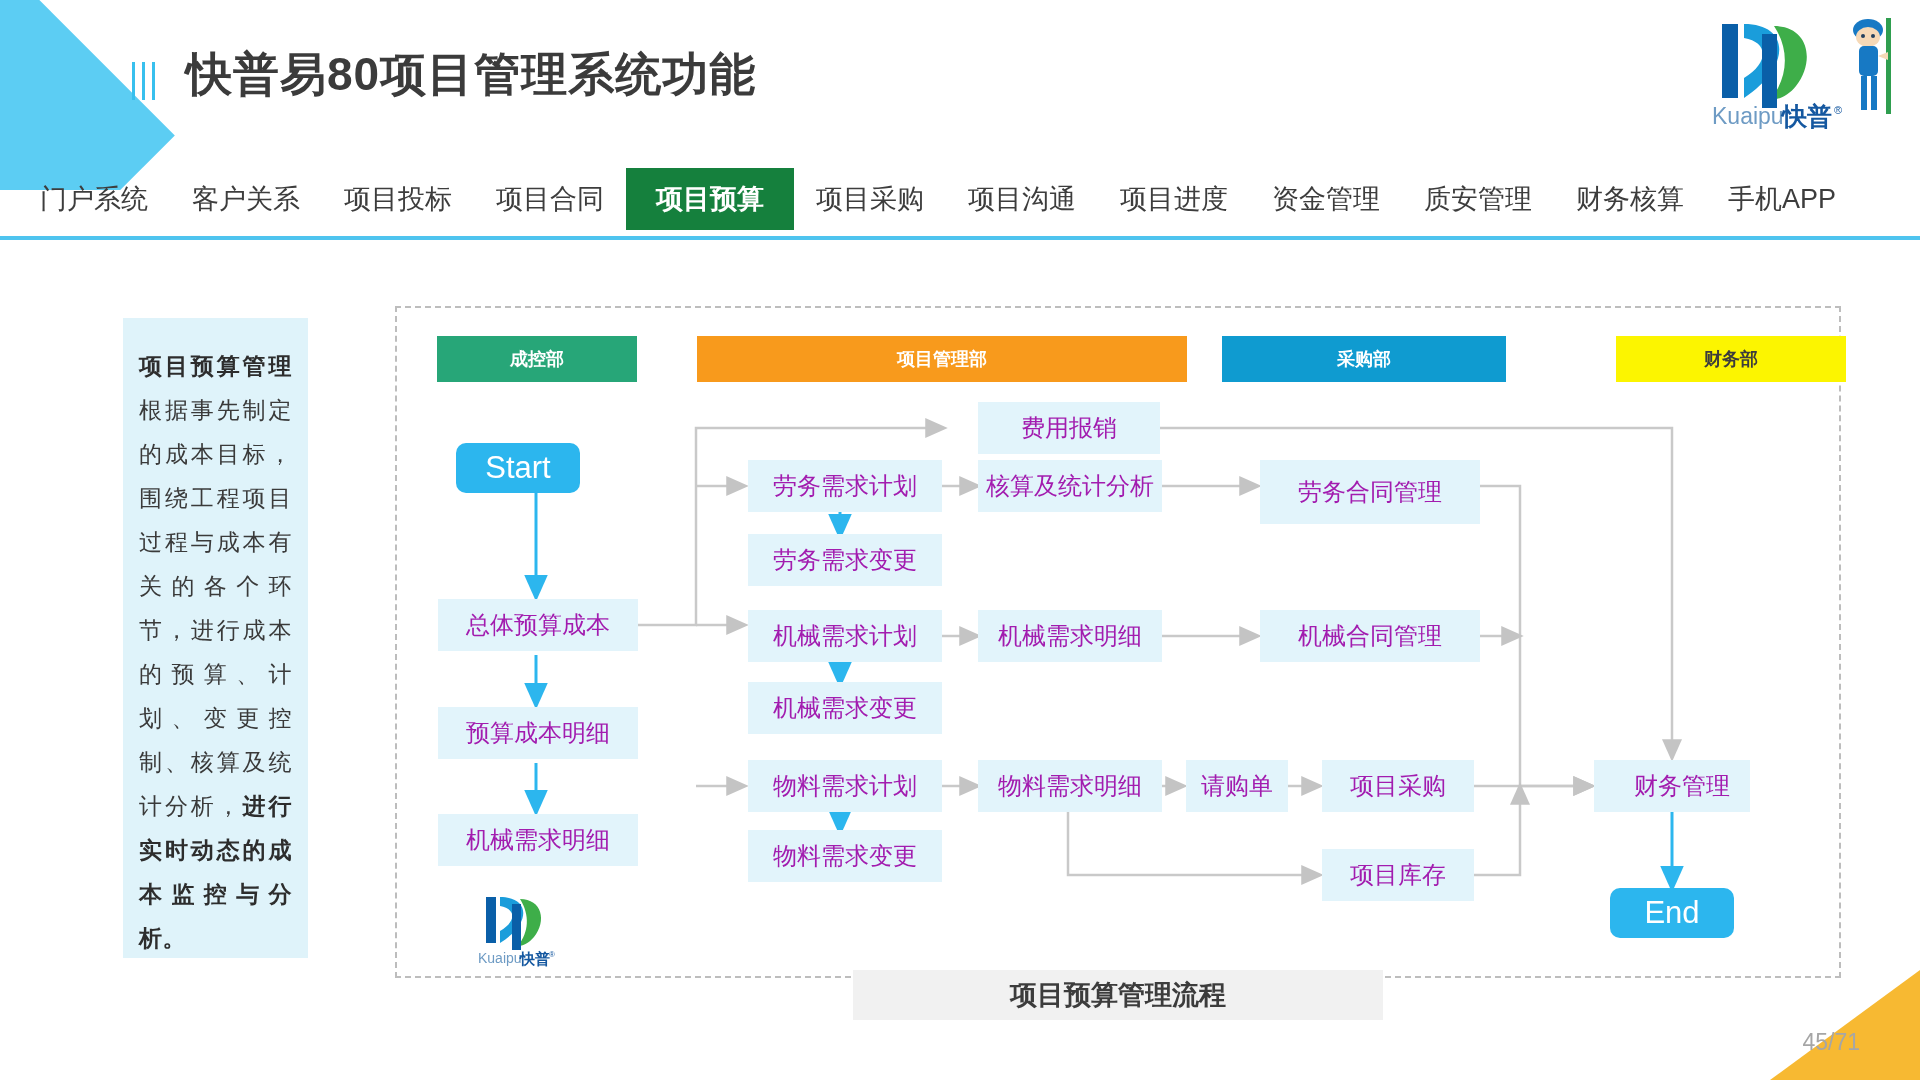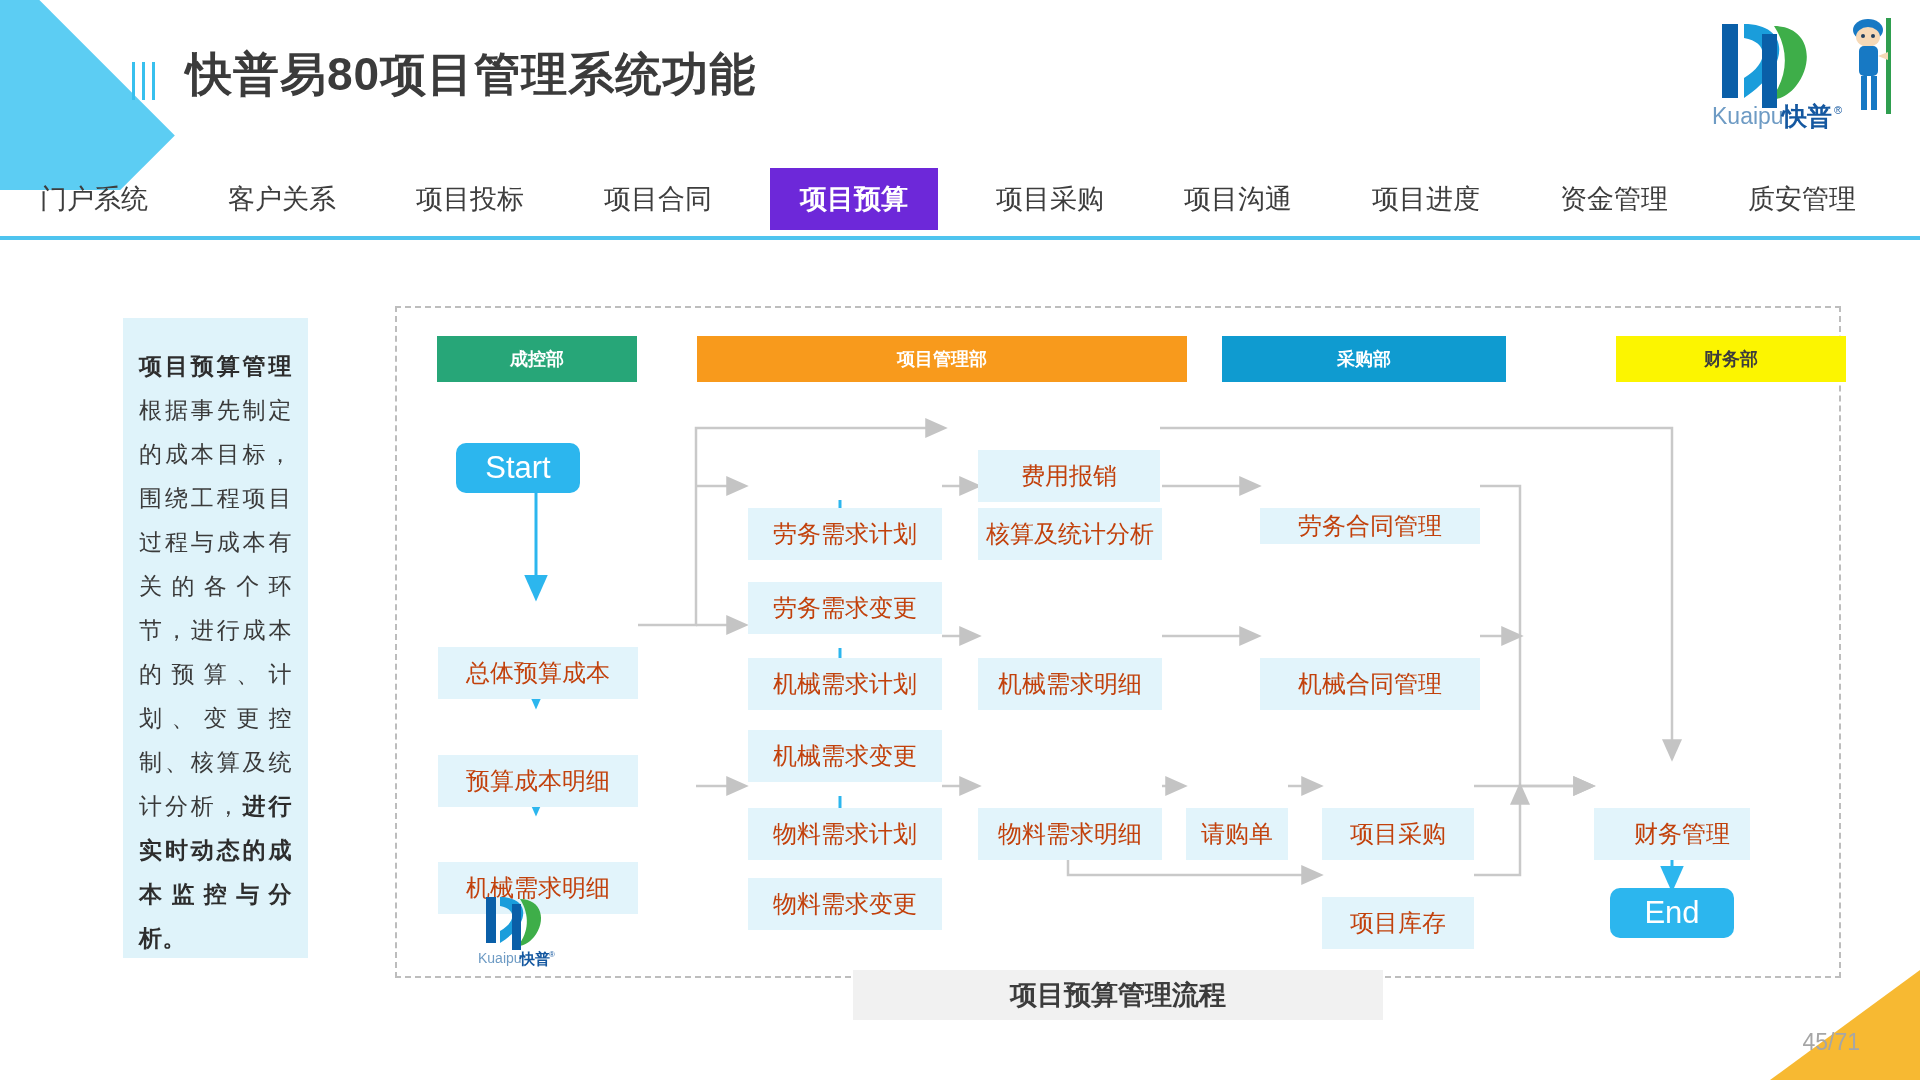--- a/index.html
+++ b/index.html
@@ -18,44 +18,44 @@
   
   .header{position:absolute;left:0;top:0;width:1920px;height:150px;}
   .title-bars{position:absolute;left:132px;top:62px;display:flex;gap:7px;}
   .title-bars i{display:block;width:3px;height:38px;background:#38c0ee;}
   .page-title{position:absolute;left:186px;top:44px;font-size:46px;font-weight:bold;color:#3b3b3b;letter-spacing:1px;white-space:nowrap;}
 
   .logo{position:absolute;right:26px;top:16px;width:190px;height:120px;}
 
   
   .nav{position:absolute;left:0;top:168px;width:1920px;height:62px;}
-  .nav-inner{display:flex;align-items:stretch;height:62px;padding-left:18px;gap:36px;}
+  .nav-inner{display:flex;align-items:stretch;height:62px;padding-left:18px;}
   .nav-item{display:flex;align-items:center;justify-content:center;font-size:27px;color:#3d3d3d;padding:0 22px;white-space:nowrap;cursor:pointer;}
-  .nav-item.active{background:#6d28d9;color:#ffffff;font-weight:bold;padding:0 30px;}
+  .nav-item.active{background:#15803d;color:#ffffff;font-weight:bold;padding:0 30px;}
   .nav-rule{position:absolute;left:0;top:236px;width:1920px;height:4px;background:#4ec4ef;}
 
   
   .side-panel{position:absolute;left:123px;top:318px;width:185px;height:640px;background:#dff3fa;
               padding:26px 16px 0 16px;box-sizing:border-box;}
   .side-text{font-size:23px;line-height:44px;color:#3a3a3a;text-align:justify;letter-spacing:0.5px;}
   .side-text b{font-weight:bold;color:#2d2d2d;}
 
   
   .flow-frame{position:absolute;left:395px;top:306px;width:1446px;height:672px;
               border:2px dashed #bdbdbd;box-sizing:border-box;background:#fff;}
 
   .dept{position:absolute;height:46px;display:flex;align-items:center;justify-content:center;
         font-size:18px;font-weight:bold;color:#ffffff;}
   .dept.green{background:#27a678;}
   .dept.orange{background:#f89a1c;}
   .dept.blue{background:#0f9bd0;}
   .dept.yellow{background:#fcf500;color:#3c3c3c;}
 
-  .node{position:absolute;background:#e2f4fb;color:#c2410c;font-size:24px;
-        display:flex;align-items:center;justify-content:center;white-space:nowrap;box-sizing:border-box;margin-top:48px;}
+  .node{position:absolute;background:#e2f4fb;color:#a21caf;font-size:24px;
+        display:flex;align-items:center;justify-content:center;white-space:nowrap;box-sizing:border-box;}
   .term{position:absolute;background:#2cb6ee;color:#fff;border-radius:10px;font-size:31px;
         display:flex;align-items:center;justify-content:center;}
 
   .cap{position:absolute;background:#f1f1f1;color:#3c3c3c;font-size:27px;font-weight:bold;
        display:flex;align-items:center;justify-content:center;}
 
   .wm{position:absolute;left:476px;top:893px;width:104px;height:74px;}
 
   .pageno{position:absolute;right:60px;bottom:24px;font-size:23px;color:#a6a6a6;}
 
@@ -201,21 +201,21 @@
 
 <div class="node" style="left:748px;top:610px;width:194px;height:52px;">机械需求计划</div>
 <div class="node" style="left:978px;top:610px;width:184px;height:52px;">机械需求明细</div>
 <div class="node" style="left:748px;top:682px;width:194px;height:52px;">机械需求变更</div>
 
 <div class="node" style="left:748px;top:760px;width:194px;height:52px;">物料需求计划</div>
 <div class="node" style="left:978px;top:760px;width:184px;height:52px;">物料需求明细</div>
 <div class="node" style="left:748px;top:830px;width:194px;height:52px;">物料需求变更</div>
 <div class="node" style="left:1186px;top:760px;width:102px;height:52px;">请购单</div>
 
-<div class="node" style="left:1260px;top:460px;width:220px;height:36px;">劳务合同管理</div>
+<div class="node" style="left:1260px;top:460px;width:220px;height:64px;">劳务合同管理</div>
 <div class="node" style="left:1260px;top:610px;width:220px;height:52px;">机械合同管理</div>
 <div class="node" style="left:1322px;top:760px;width:152px;height:52px;">项目采购</div>
 <div class="node" style="left:1322px;top:849px;width:152px;height:52px;">项目库存</div>
 
 <div class="node" style="left:1594px;top:760px;width:156px;height:52px;padding-left:20px;">财务管理</div>
 
 <div class="wm">
   <svg width="104" height="74" viewBox="0 0 104 74">
     <rect x="10" y="4" width="10" height="46" fill="#0a5fa8"></rect>
     <path d="M24 4 C 54 4, 56 30, 24 50 L24 38 C 41 28, 40 16, 24 13 Z" fill="#1a9ddb"></path>

